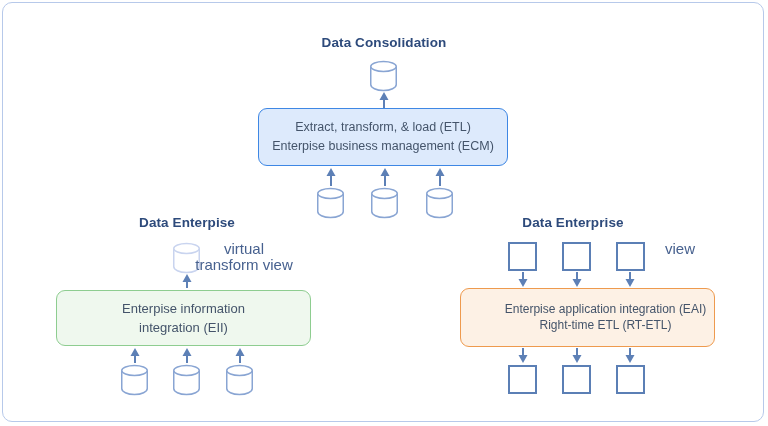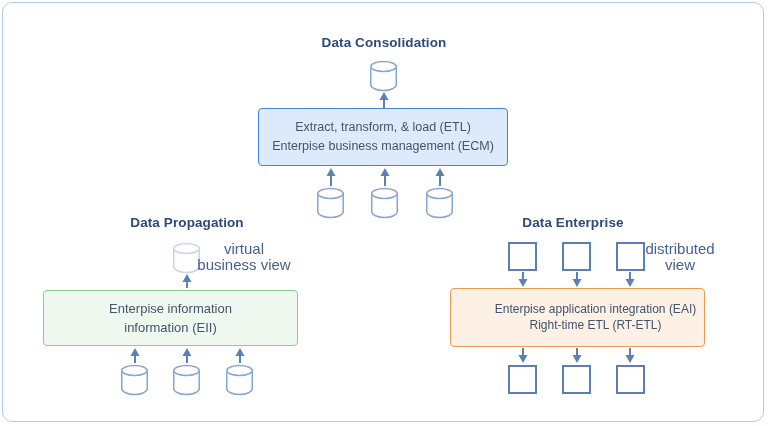--- a/index.html
+++ b/index.html
@@ -6,24 +6,24 @@
   body{width:768px;height:426px;position:relative;font-family:"Liberation Sans","DejaVu Sans",sans-serif;overflow:hidden;}
   .canvas{position:absolute;inset:0;width:768px;height:426px;}
   .frame{position:absolute;left:2px;top:2px;width:762px;height:420px;border:1.5px solid var(--outer-border);border-radius:10px;box-sizing:border-box;pointer-events:none;}
   .shapes{position:absolute;left:0;top:0;}
   .node{stroke:var(--node-stroke);stroke-width:1.5;}
   .node-light{stroke:var(--virtual-node-stroke);stroke-width:1.5;}
   .sq{stroke:var(--square-stroke);stroke-width:2;fill:#ffffff;}
   .arrow line{stroke:var(--arrow);stroke-width:2;}
   .arrow path{fill:var(--arrow);stroke:none;}
   .title{position:absolute;width:200px;text-align:center;font-size:13.5px;font-weight:bold;color:var(--title-text);letter-spacing:.1px;}
-  .box{position:absolute;box-sizing:border-box;border-radius:4px;display:flex;flex-direction:column;align-items:center;justify-content:center;text-align:center;color:var(--box-text);}
+  .box{position:absolute;box-sizing:border-box;border-radius:9px;display:flex;flex-direction:column;align-items:center;justify-content:center;text-align:center;color:var(--box-text);}
   .box-blue{left:258px;top:108px;width:250px;height:58px;background:var(--blue-box-fill);border:1.5px solid var(--blue-box-border);font-size:12.5px;line-height:19px;}
-  .box-green{left:43px;top:290px;width:255px;height:56px;background:var(--green-box-fill);border:1.5px solid var(--green-box-border);font-size:13px;line-height:19px;}
-  .box-orange{left:450px;top:288px;width:255px;height:59px;background:var(--orange-box-fill);border:1.5px solid var(--orange-box-border);font-size:12px;line-height:15.5px;padding-left:36px;}
+  .box-green{left:56px;top:290px;width:255px;height:56px;background:var(--green-box-fill);border:1.5px solid var(--green-box-border);font-size:13px;line-height:19px;}
+  .box-orange{left:460px;top:288px;width:255px;height:59px;background:var(--orange-box-fill);border:1.5px solid var(--orange-box-border);font-size:12px;line-height:15.5px;padding-left:36px;}
   .box div{white-space:nowrap;}
   .side-label{position:absolute;text-align:center;font-size:15px;line-height:16px;color:var(--label-text);}
   .lbl-virtual{left:194px;top:241px;width:100px;}
   .lbl-distributed{left:635px;top:241px;width:90px;}
 </style>
 </head>
 <body>
 
 <div class="canvas">
   <div class="frame"></div>
@@ -104,37 +104,36 @@
     <g class="arrow">
       <line x1="630" y1="348" x2="630" y2="356"></line>
         <path d="M630 363 L625.5 355 L634.5 355 Z"></path>
     </g>
     <rect x="509" y="366" width="27" height="27" class="sq"></rect>
     <rect x="563" y="366" width="27" height="27" class="sq"></rect>
     <rect x="617" y="366" width="27" height="27" class="sq"></rect>
   </svg>
 
   <div class="title" style="left:284px;top:35px">Data Consolidation</div>
-  <div class="title" style="left:87px;top:215px">Data Propagation</div>
+  <div class="title" style="left:87px;top:215px">Data Enterpise</div>
   <div class="title" style="left:473px;top:215px">Data Enterprise</div>
 
   <div class="box box-blue">
     <div>Extract, transform, &amp; load (ETL)</div>
     <div>Enterpise business management (ECM)</div>
   </div>
   <div class="box box-green">
     <div>Enterpise information</div>
-    <div>information (EII)</div>
+    <div>integration (EII)</div>
   </div>
   <div class="box box-orange">
     <div>Enterpise application integration (EAI)</div>
     <div>Right-time ETL (RT-ETL)</div>
   </div>
 
   <div class="side-label lbl-virtual">
     <div>virtual</div>
-    <div>business view</div>
+    <div>transform view</div>
   </div>
   <div class="side-label lbl-distributed">
-    <div>distributed</div>
     <div>view</div>
   </div>
 </div>
 
 </body></html>

